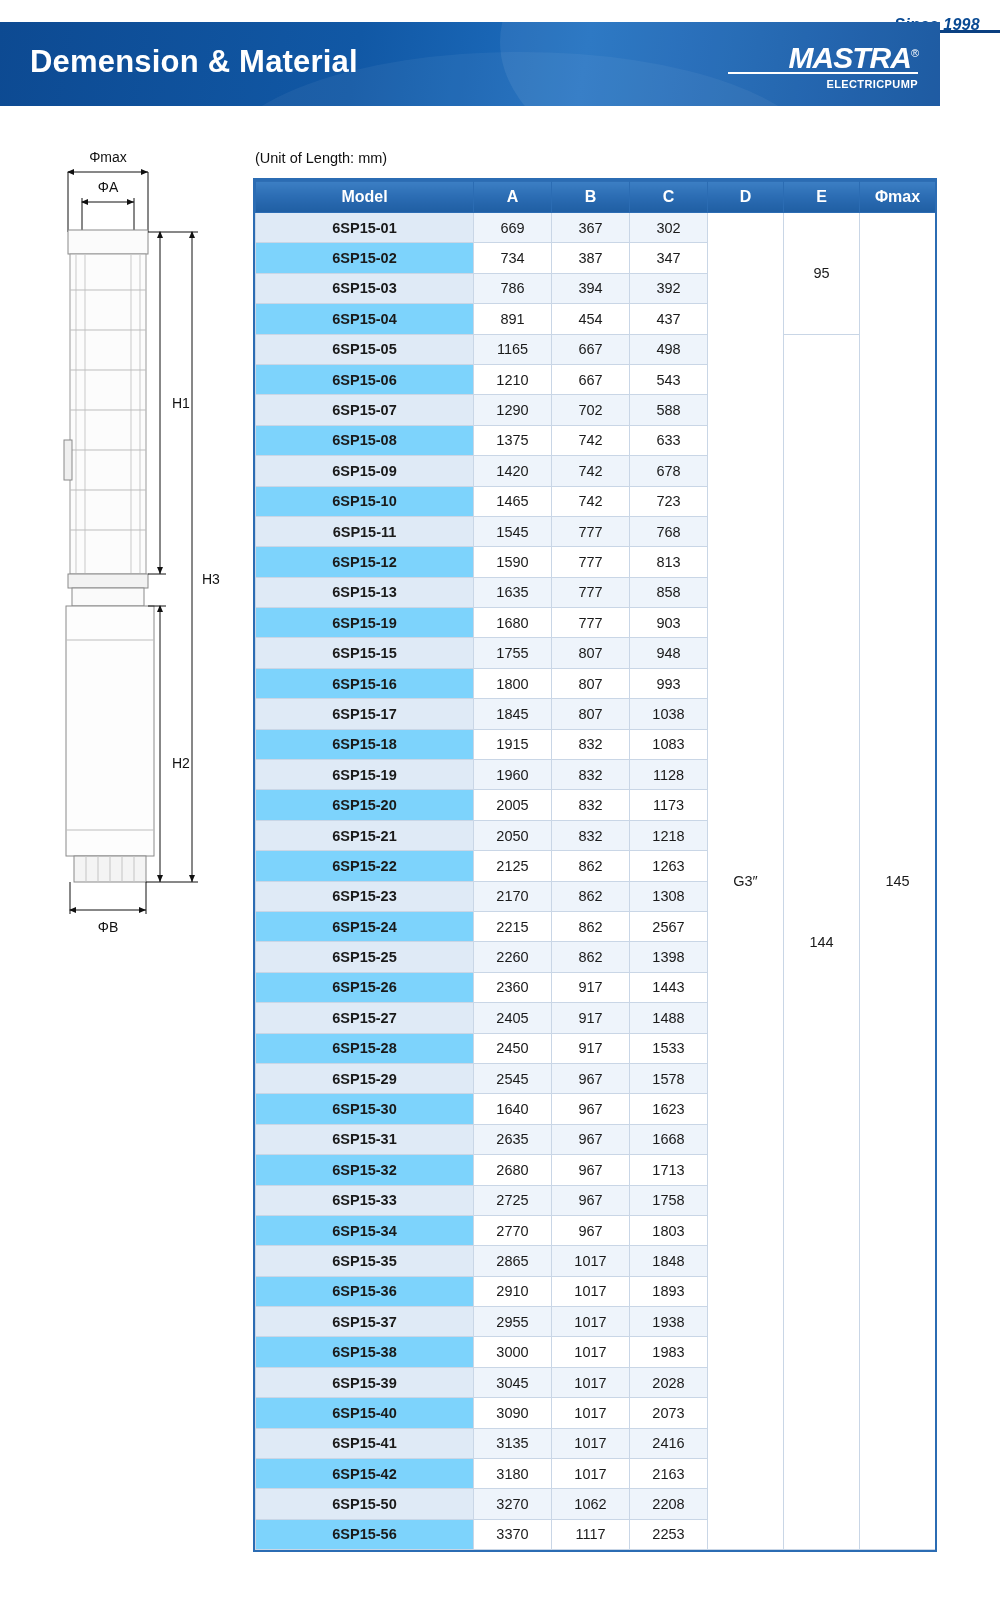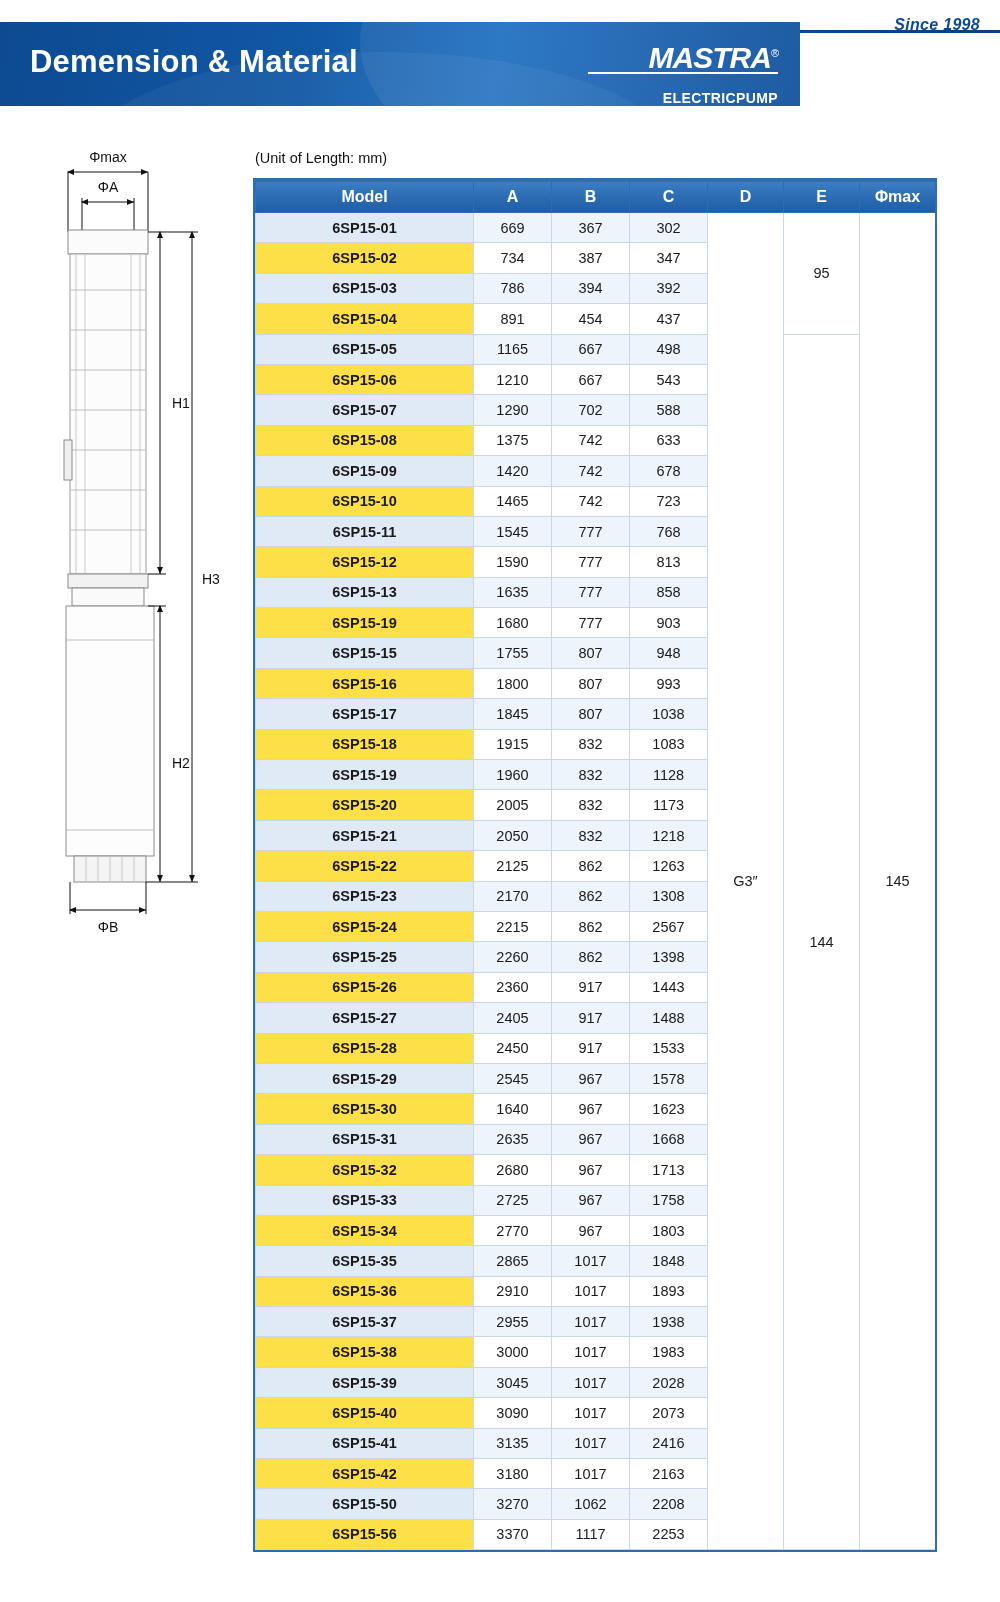--- a/index.html
+++ b/index.html
@@ -20,21 +20,21 @@
   .topbar-line {
     position: absolute; left: 0; top: 14px; width: 1000px; height: 3px;
     background: linear-gradient(to right, #ffffff 0%, #1f5fa8 22%, #0d4d96 60%, #0b3f80 100%);
   }
   .since {
     position: absolute; right: 20px; top: 0px;
     font-size: 16px; font-weight: bold; font-style: italic;
     color: #0a4a93; letter-spacing: 0.3px;
   }
   .headerband {
-    position: absolute; top: 22px; left: 0; width: 800px; height: 84px;
+    position: absolute; top: 22px; left: 0; width: 940px; height: 84px;
     background: linear-gradient(100deg, #0d4a92 0%, #1158a5 38%, #1f6fc0 62%, #0e4f9c 100%);
     overflow: hidden;
   }
   .headerband:before {
     content: ""; position: absolute; right: -80px; top: -130px;
     width: 520px; height: 300px; border-radius: 50%;
     background: rgba(255,255,255,0.07);
   }
   .headerband:after {
     content: ""; position: absolute; right: 120px; top: 30px;
@@ -50,23 +50,23 @@
     position: absolute; right: 22px; top: 16px; width: 190px; height: 54px;
     text-align: right; color: #ffffff;
   }
   .logo-mark {
     display: block; height: 30px; line-height: 30px;
     font-size: 30px; font-weight: bold; font-style: italic;
     letter-spacing: -1px; color: #ffffff;
   }
   .logo-reg { font-size: 11px; vertical-align: super; font-style: normal; font-weight: normal;}
   .logo-sub {
-    display: block; margin-top: 4px; padding-top: 16px;
+    display: block; margin-top: 4px; padding-top: 4px;
     border-top: 2px solid #ffffff;
-    font-size: 14px; font-weight: bold; letter-spacing: 0.4px; color: #ffffff;
+    font-size: 11px; font-weight: bold; letter-spacing: 0.4px; color: #ffffff;
   }
 
   
   .drawing { position: absolute; left: 40px; top: 140px; width: 200px; height: 840px; }
   .drawing svg { display: block; }
 
   
   .unit-note {
     position: absolute; left: 255px; top: 150px;
     font-size: 14.5px; color: #111111;
@@ -99,21 +99,21 @@
   col.c-b { width: 78px; }
   col.c-c { width: 78px; }
   col.c-d { width: 76px; }
   col.c-e { width: 76px; }
   col.c-f { width: 76px; }
 
   td.model { font-weight: bold; font-size: 15px; color: #111; }
   tr.odd td { background: #eef4fb; }
   tr.even td { background: #ffffff; }
   tr.odd td.model { background: #dfeaf6; }
-  tr.even td.model { background: #fde047; }
+  tr.even td.model { background: #7dd3fc; }
   td.span { background: #ffffff !important; vertical-align: middle; }
   .outer-border {
     position: absolute; left: 253px; top: 178px;
     width: 684px; height: 1374px;
     border: 2px solid #2b6cb3; pointer-events: none;
   }
   .dim-label { font-size: 14px; fill: #111111; font-family: "Liberation Sans", sans-serif; }
 </style>
 </head>
 <body>

